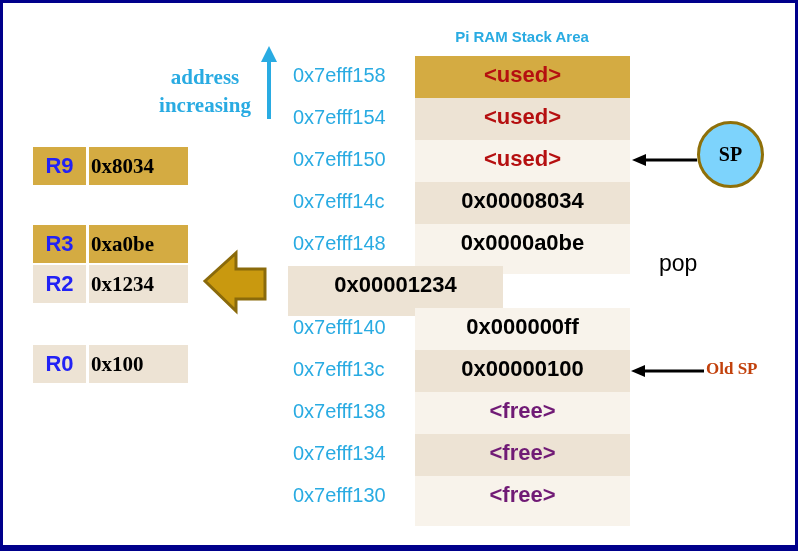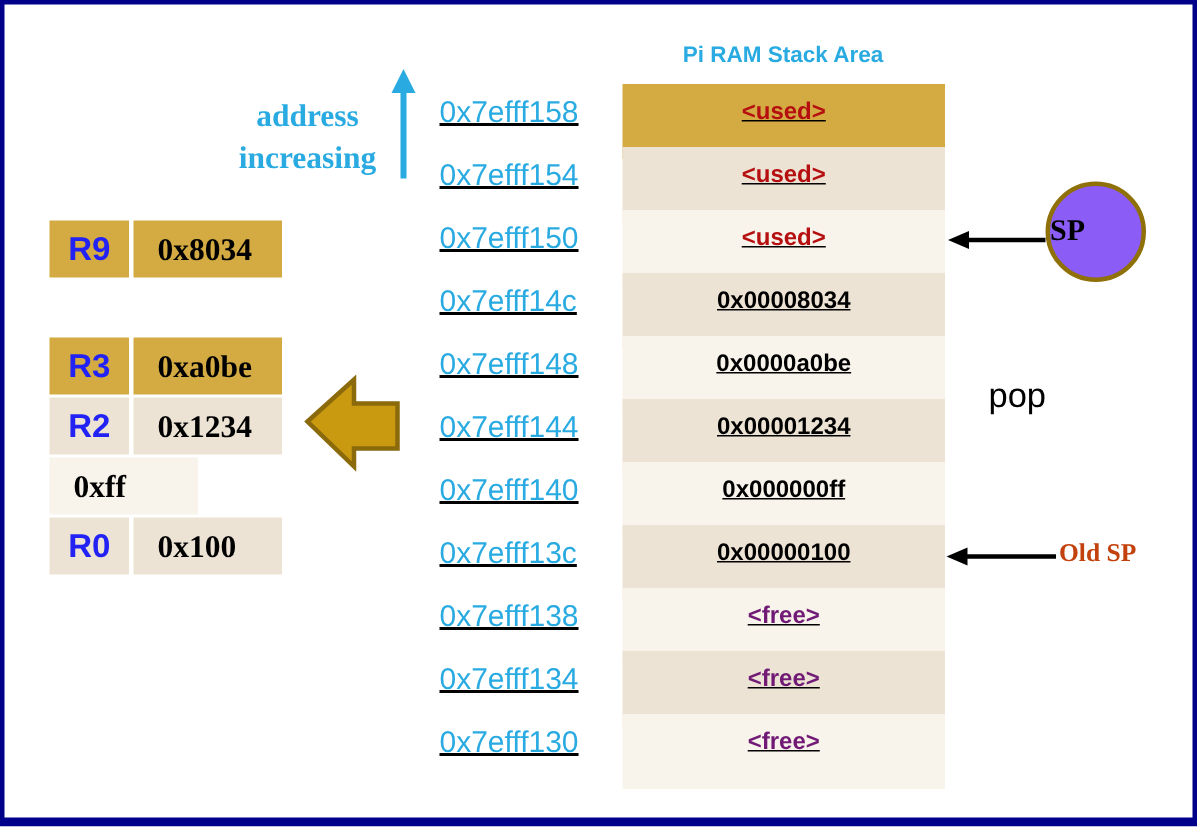--- a/index.html
+++ b/index.html
@@ -16,53 +16,53 @@
   }
   
   .inc-addr {
     position:absolute; left:138px; top:60px; width:128px; text-align:center;
     font-family:"Liberation Serif", serif; font-weight:bold; font-size:21px;
     color:#29ABE2; line-height:28px;
   }
   .up-arrow { position:absolute; left:254px; top:42px; }
   
   .stack { position:absolute; left:285px; top:53px; }
-  .srow { display:flex; height:38px; margin-bottom:4px;text-decoration:underline; }
+  .srow { display:flex; height:38px; margin-bottom:4px; }
   .addr {
     width:127px; padding-left:5px; font-size:20px; color:#29ABE2;
     line-height:38px; text-align:left;
   }
   .cell {
     width:215px; height:50px; line-height:38px; text-align:center;
-    font-size:16px; font-weight:bold; color:#000;
+    font-size:22px; font-weight:bold; color:#000;
   }
   .bg-gold  { background:#D4AB42; }
   .bg-beige { background:#EDE3D4; }
   .bg-cream { background:#F8F3EB; }
   .st-used  { color:#B50F10; }
   .st-free  { color:#701a75; }
   
   .reg-group { position:absolute; left:30px; }
   .reg-group.g1 { top:144px; }
   .reg-group.g2 { top:222px; }
   .rrow { display:flex; height:38px; margin-bottom:2px; }
   .rname {
     width:53px; margin-right:3px; text-align:center; line-height:38px;
     font-size:22px; font-weight:bold; color:#2222F5;
   }
   .rval {
-    width:99px; padding-left:16px; line-height:38px;
+    width:99px; padding-left:2px; line-height:38px;
     font-family:"Liberation Serif", serif; font-size:21px; font-weight:bold; color:#000;
   }
   
   .pop-label { position:absolute; left:656px; top:247px; font-size:23px; font-weight:normal; color:#000; }
   .sp-badge {
     position:absolute; left:694px; top:118px; width:67px; height:67px;
-    background:#8b5cf6; border:3px solid #8F7009; border-radius:50%;
-    line-height:61px;
+    background:#7dd3fc; border:3px solid #8F7009; border-radius:50%;
+    text-align:center; line-height:61px;
     font-family:"Liberation Serif", serif; font-size:20px; font-weight:bold; color:#000;
   }
   .old-sp-label {
     position:absolute; left:703px; top:356px;
     font-family:"Liberation Serif", serif; font-size:17px; font-weight:bold; color:#c2410c;
   }
   .sp-arrow    { position:absolute; left:627px; top:147px; }
   .oldsp-arrow { position:absolute; left:626px; top:358px; }
   .gold-arrow  { position:absolute; left:198px; top:246px; }
 </style>
@@ -98,21 +98,20 @@
     </div>
     <div class="srow">
       <div class="addr">0x7efff14c</div>
       <div class="cell bg-beige">0x00008034</div>
     </div>
     <div class="srow">
       <div class="addr">0x7efff148</div>
       <div class="cell bg-cream">0x0000a0be</div>
     </div>
     <div class="srow">
-      <div class="addr">0x7efff144</div>
       <div class="cell bg-beige">0x00001234</div>
     </div>
     <div class="srow">
       <div class="addr">0x7efff140</div>
       <div class="cell bg-cream">0x000000ff</div>
     </div>
     <div class="srow">
       <div class="addr">0x7efff13c</div>
       <div class="cell bg-beige">0x00000100</div>
     </div>
@@ -140,21 +139,20 @@
   <div class="reg-group g2">
     <div class="rrow">
       <div class="rname bg-gold">R3</div>
       <div class="rval bg-gold">0xa0be</div>
     </div>
     <div class="rrow">
       <div class="rname bg-beige">R2</div>
       <div class="rval bg-beige">0x1234</div>
     </div>
     <div class="rrow">
-      <div class="rval bg-cream">0xff</div>
     </div>
     <div class="rrow">
       <div class="rname bg-beige">R0</div>
       <div class="rval bg-beige">0x100</div>
     </div>
   </div>
 
   <svg class="gold-arrow" width="70" height="66">
     <polygon points="4,32 35,4 35,20 64,20 64,50 35,50 35,62" fill="#C9990F" stroke="#8A6A0B" stroke-width="3" stroke-linejoin="miter"></polygon>
   </svg>

